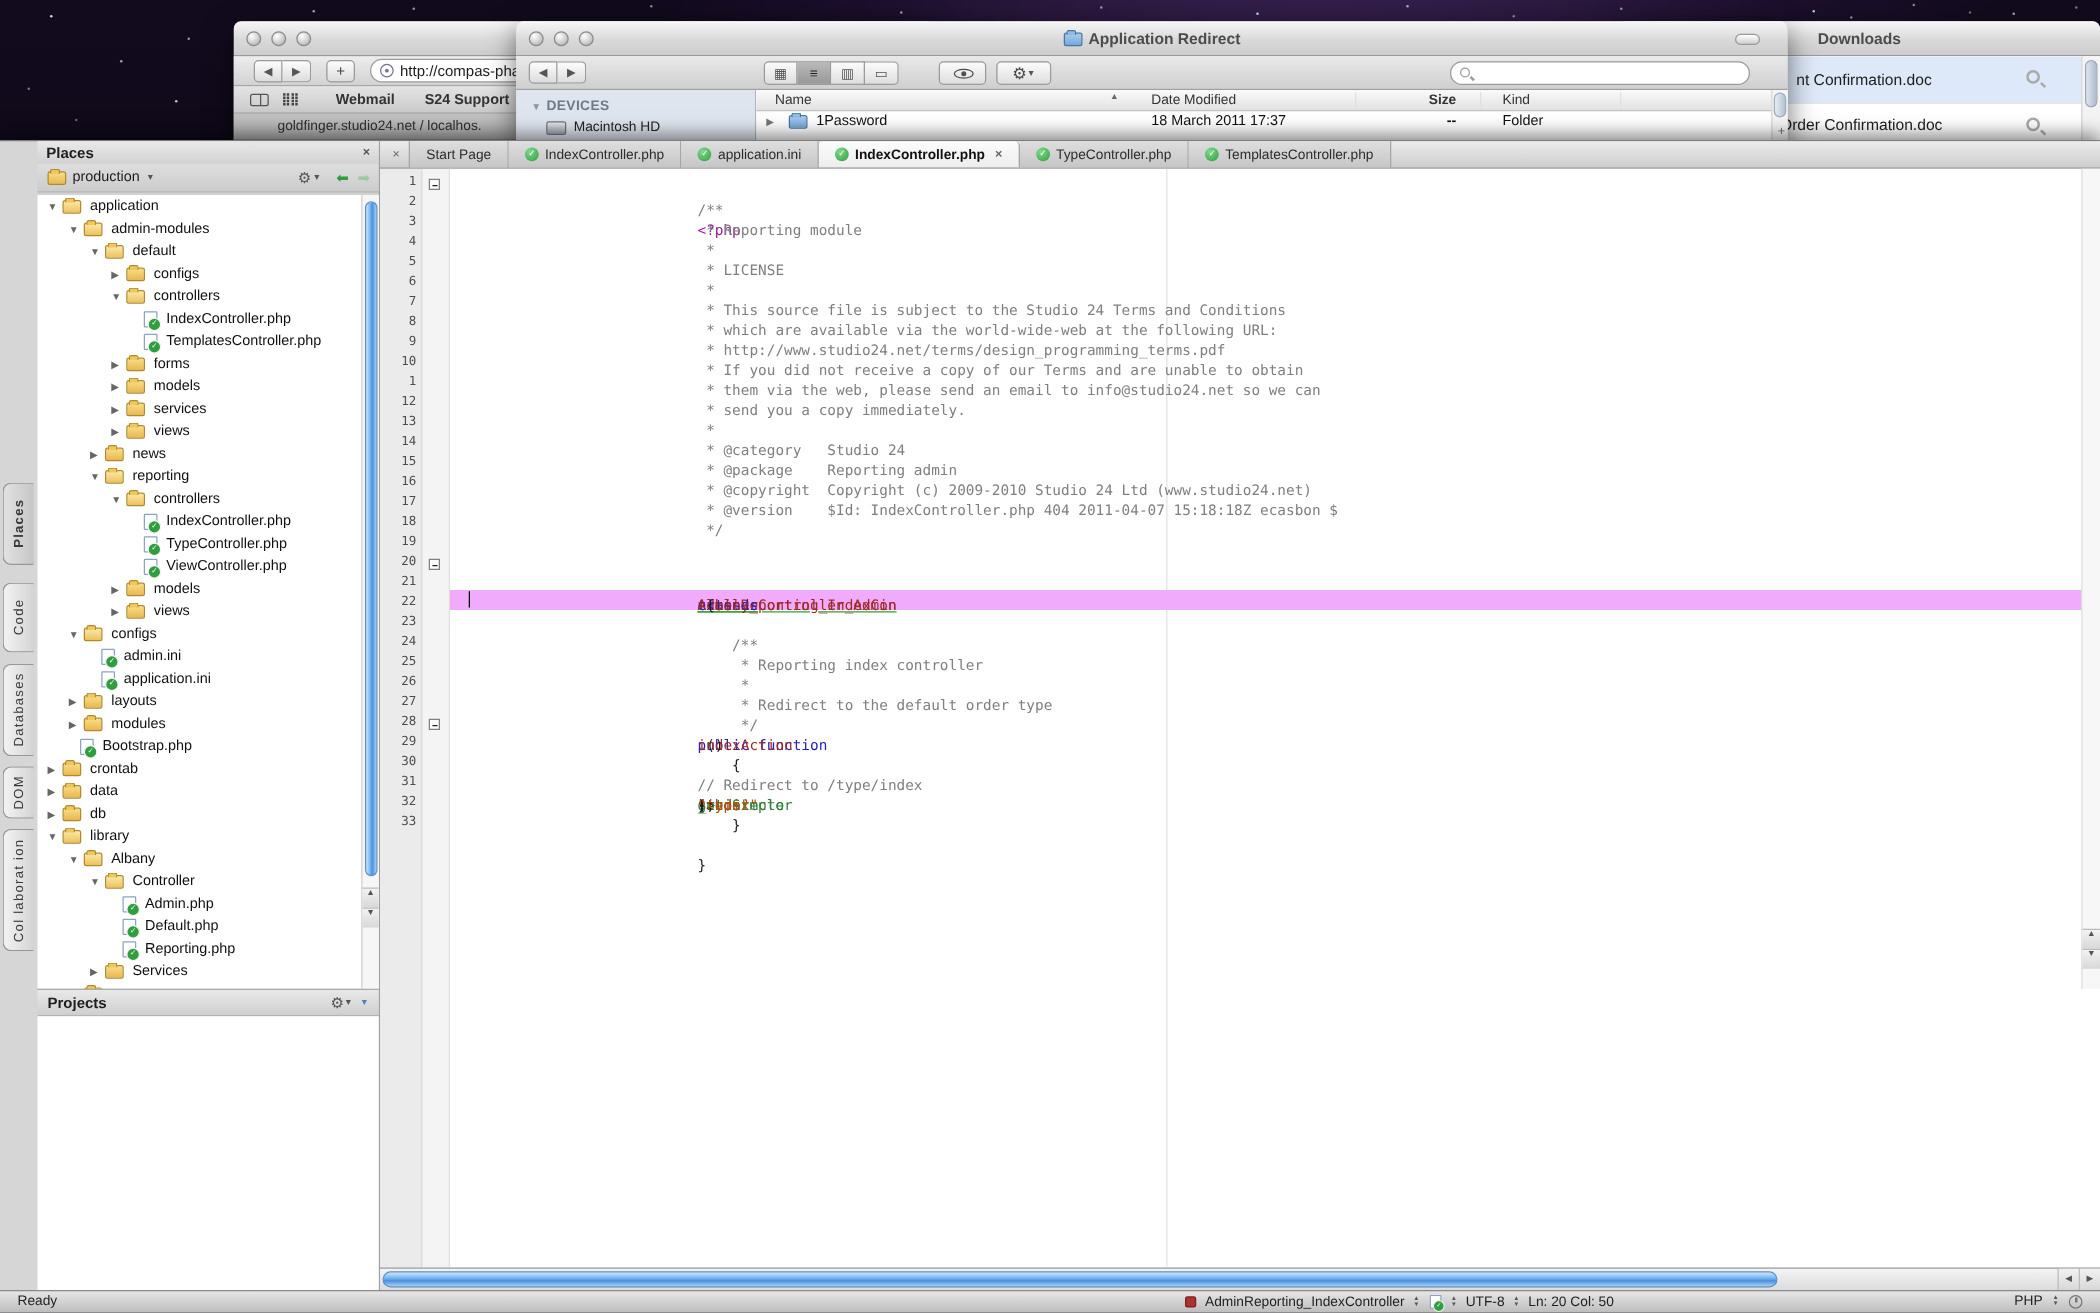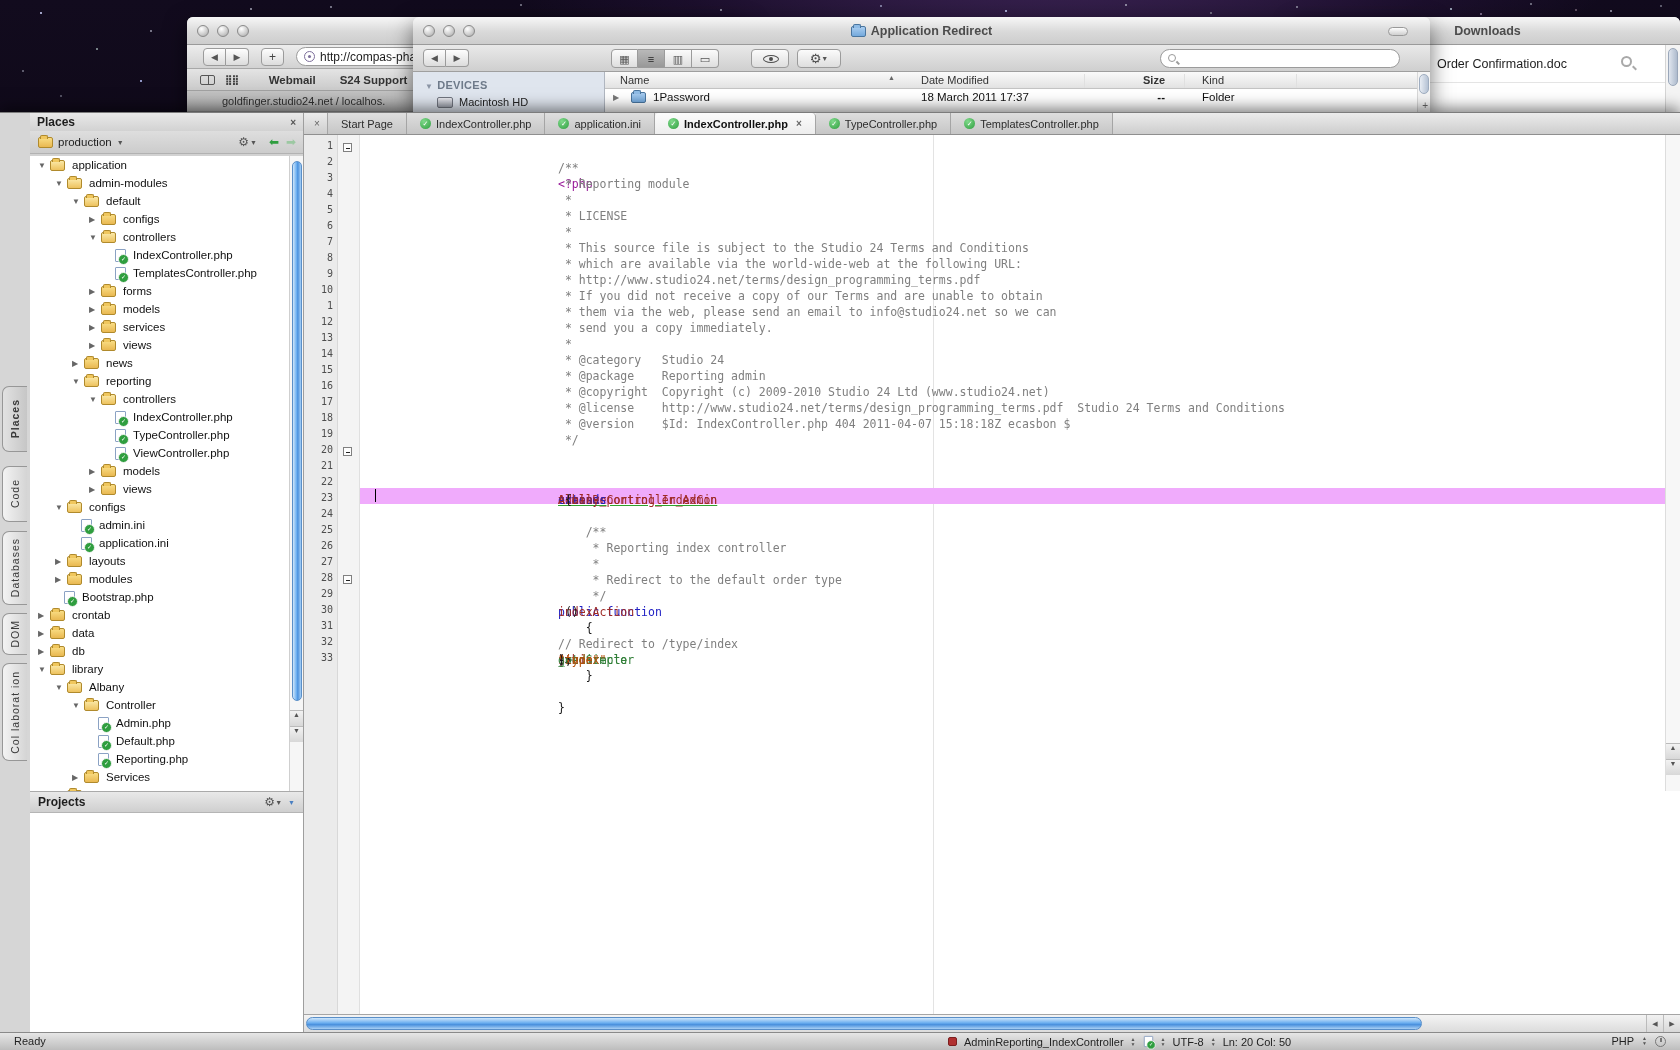--- a/index.html
+++ b/index.html
@@ -300,20 +300,24 @@
     <div class="btabstrip">
       <span class="btab">goldfinger.studio24.net / localhos.</span>
     </div>
   </div>
 
   <div class="w downloads">
     <div class="tbar">
       <span class="wtitle">Downloads</span>
     </div>
     <div class="dlbody">
+        <div class="dl-row sel">
+          <span class="dl-name">nt Confirmation.doc</span>
+          <span class="mag"></span>
+        </div>
         <div class="dl-row">
           <span class="dl-name">Order Confirmation.doc</span>
           <span class="mag"></span>
         </div>
       </div>
     <div class="dl-scroll">
       <div class="dl-thumb"></div>
     </div>
   </div>
 
@@ -758,21 +762,20 @@
               <div class="line"><span class="seg com" style="white-space: pre;"> * This source file is subject to the Studio 24 Terms and Conditions</span></div>
               <div class="line"><span class="seg com" style="white-space: pre;"> * which are available via the world-wide-web at the following URL:</span></div>
               <div class="line"><span class="seg com" style="white-space: pre; text-align: center;"> * http://www.studio24.net/terms/design_programming_terms.pdf</span></div>
               <div class="line"><span class="seg com" style="white-space: pre;"> * If you did not receive a copy of our Terms and are unable to obtain</span></div>
               <div class="line"><span class="seg com" style="white-space: pre;"> * them via the web, please send an email to info@studio24.net so we can</span></div>
               <div class="line"><span class="seg com" style="white-space: pre;"> * send you a copy immediately.</span></div>
               <div class="line"><span class="seg com" style="white-space: pre;"> *</span></div>
               <div class="line"><span class="seg com" style="white-space: pre;"> * @category   Studio 24</span></div>
               <div class="line"><span class="seg com" style="white-space: pre;"> * @package    Reporting admin</span></div>
               <div class="line"><span class="seg com" style="white-space: pre;"> * @copyright  Copyright (c) 2009-2010 Studio 24 Ltd (www.studio24.net)</span></div>
-              <div class="line"><span class="seg com" style="white-space: pre;"> * @license    http://www.studio24.net/terms/design_programming_terms.pdf  Studio 24 Terms and Conditions</span></div>
               <div class="line"><span class="seg com" style="white-space: pre;"> * @version    $Id: IndexController.php 404 2011-04-07 15:18:18Z ecasbon $</span></div>
               <div class="line"><span class="seg com" style="white-space: pre;"> */</span></div>
               <div class="line cur"><span class="seg kw" style="white-space: pre;">class </span><span class="seg cls u" style="white-space: pre;">AdminReporting_IndexCon</span><span class="caret"></span><span class="seg cls u" style="white-space: pre;">troller</span><span class="seg pln" style="white-space: pre;"> </span><span class="seg kw" style="white-space: pre;">extends</span><span class="seg pln" style="white-space: pre;"> </span><span class="seg cls" style="white-space: pre;">Albany_Controller_Admin</span><span class="seg pln" style="white-space: pre;"> {</span></div>
               <div class="line"></div>
               <div class="line"><span class="seg com" style="white-space: pre;">    /**</span></div>
               <div class="line"><span class="seg com" style="white-space: pre;">     * Reporting index controller</span></div>
               <div class="line"><span class="seg com" style="white-space: pre;">     *</span></div>
               <div class="line"><span class="seg com" style="white-space: pre;">     * Redirect to the default order type</span></div>
               <div class="line"><span class="seg com" style="white-space: pre;">     */</span></div>
               <div class="line"><span class="seg pln" style="white-space: pre;">    </span><span class="seg kw" style="white-space: pre;">public function </span><span class="seg cls" style="white-space: pre;">indexAction</span><span class="seg pln" style="white-space: pre;"> ()</span></div>

